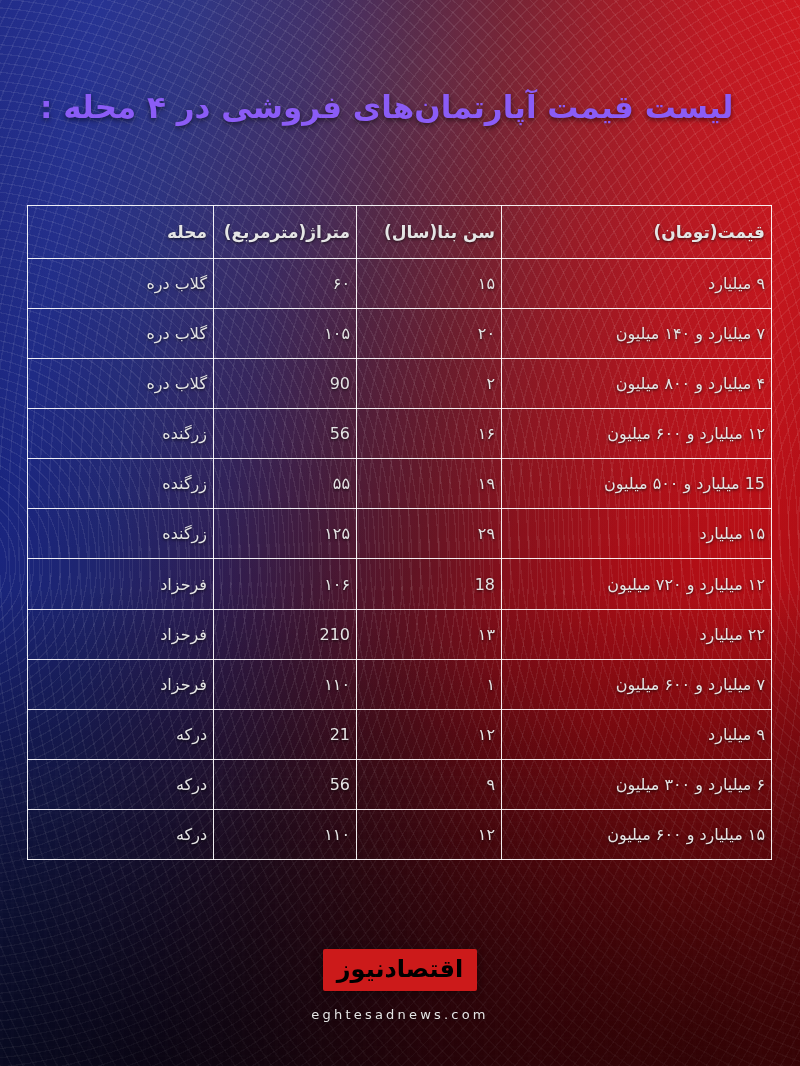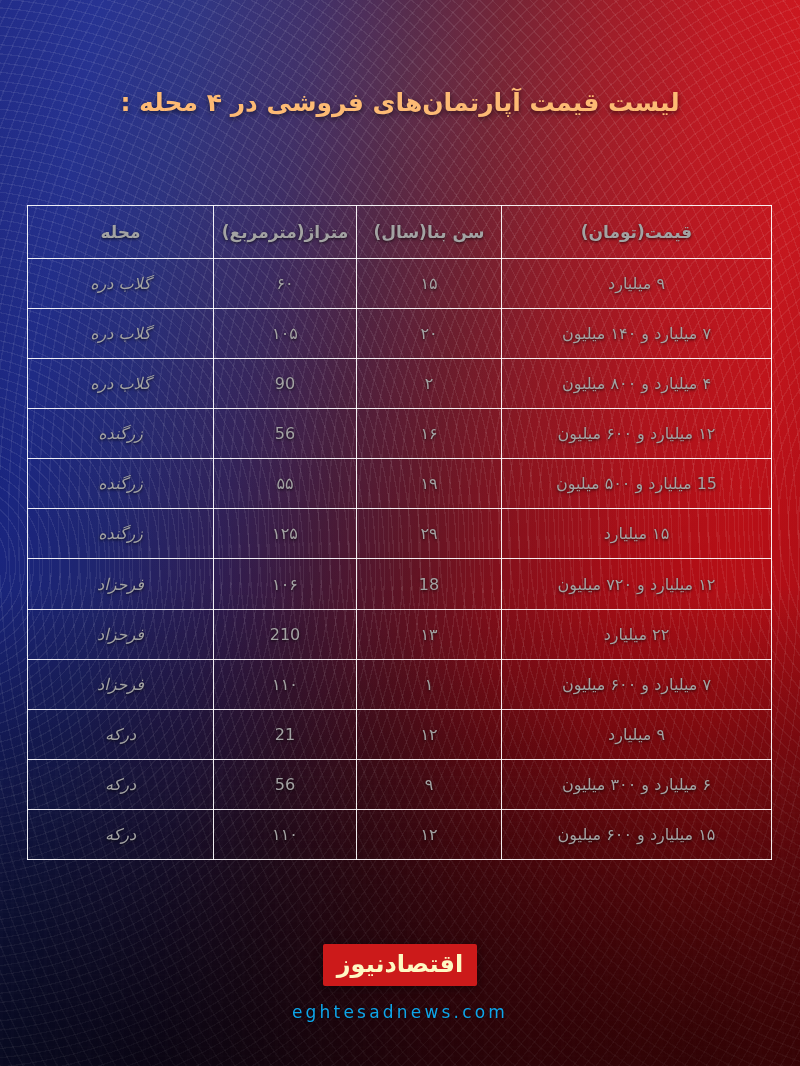--- a/index.html
+++ b/index.html
@@ -76,25 +76,25 @@
     position:absolute; left:0; right:0; bottom:0; height:300px;
     background:
       repeating-linear-gradient(90deg, rgba(255,255,255,0.028) 0 3px, rgba(0,0,0,0) 3px 11px),
       repeating-linear-gradient(0deg, rgba(255,255,255,0.022) 0 2px, rgba(0,0,0,0) 2px 9px);
     opacity:.55;
   }
 
   
   .title{
     position:absolute; top:84px; left:0; right:0;
-    text-align:center;
-    color:#fdba74;
+    text-align:left;
+    color:#8b5cf6;
     font-family:"DejaVu Sans", sans-serif;
     font-weight:bold;
-    font-size:25px;
+    font-size:31px;
     line-height:1.5;
     letter-spacing:0;
     text-shadow:0 2px 5px rgba(0,0,0,.55);
     padding:0 40px;
   }
   .title-line{ display:block; white-space:nowrap; }
 
   
   .table-wrap{
     position:absolute;
@@ -102,69 +102,69 @@
     width:744px; height:655px;
   }
   table.price-table{
     width:100%; height:100%;
     border-collapse:collapse;
     table-layout:fixed;
   }
   table.price-table th,
   table.price-table td{
     border:1px solid rgba(255,255,255,0.92);
-    text-align:center;
+    text-align:right;
     vertical-align:middle;
-    color:#a3a3a3;
+    color:#e5e5e5;
     background:transparent;
     padding:3px 6px;
     text-shadow:0 1px 3px rgba(0,0,0,.7);
     font-family:"DejaVu Sans", sans-serif;
   }
   table.price-table th{
     font-size:17px;
     font-weight:bold;
     height:53px;
   }
   table.price-table td{
     font-size:16px;
     height:50px;
     font-weight:normal;
   }
-  td.c-name{ font-weight:bold; font-size:16.5px;font-style:italic; }
+  td.c-name{ font-weight:bold; font-size:16.5px; }
   td.c-price{ font-size:16px; }
 
   col.col-price{ width:270px; }
   col.col-age  { width:145px; }
   col.col-area { width:143px; }
   col.col-name { width:186px; }
 
   
   .footer{
     position:absolute; left:0; right:0; bottom:44px;
     text-align:center;
   }
   .logo-box{
     display:inline-block;
     background:#cc1a1a;
-    color:#fef9c3;
+    color:#000000;
     font-family:"DejaVu Sans", sans-serif;
     font-weight:bold;
     font-size:24px;
     line-height:1;
     padding:8px 14px 10px;
     border-radius:2px;
     letter-spacing:-1px;
     box-shadow:0 2px 8px rgba(0,0,0,.45);
   }
   .site{
     margin-top:16px;
-    color:#0ea5e9;
-    font-family:"DejaVu Sans", sans-serif;
-    font-size:17px;
+    color:#e5e5e5;
+    font-family:"DejaVu Sans", sans-serif;
+    font-size:13px;
     letter-spacing:3.2px;
     direction:ltr;
     text-shadow:0 1px 3px rgba(0,0,0,.6);
   }
 </style>
 </head>
 <body>
 
 <div id="poster">
 

